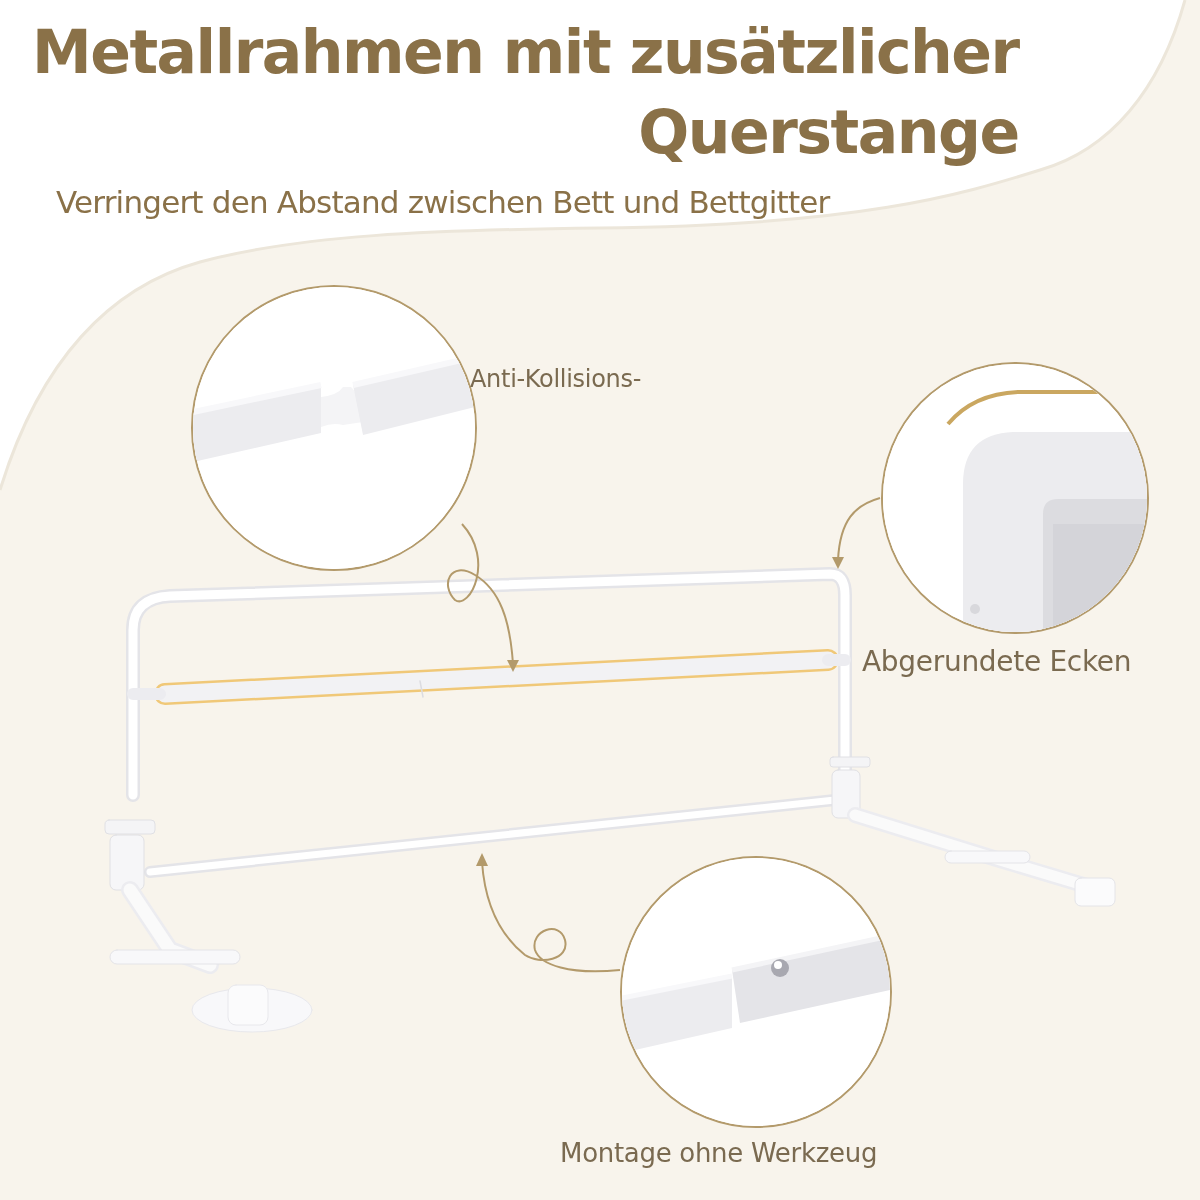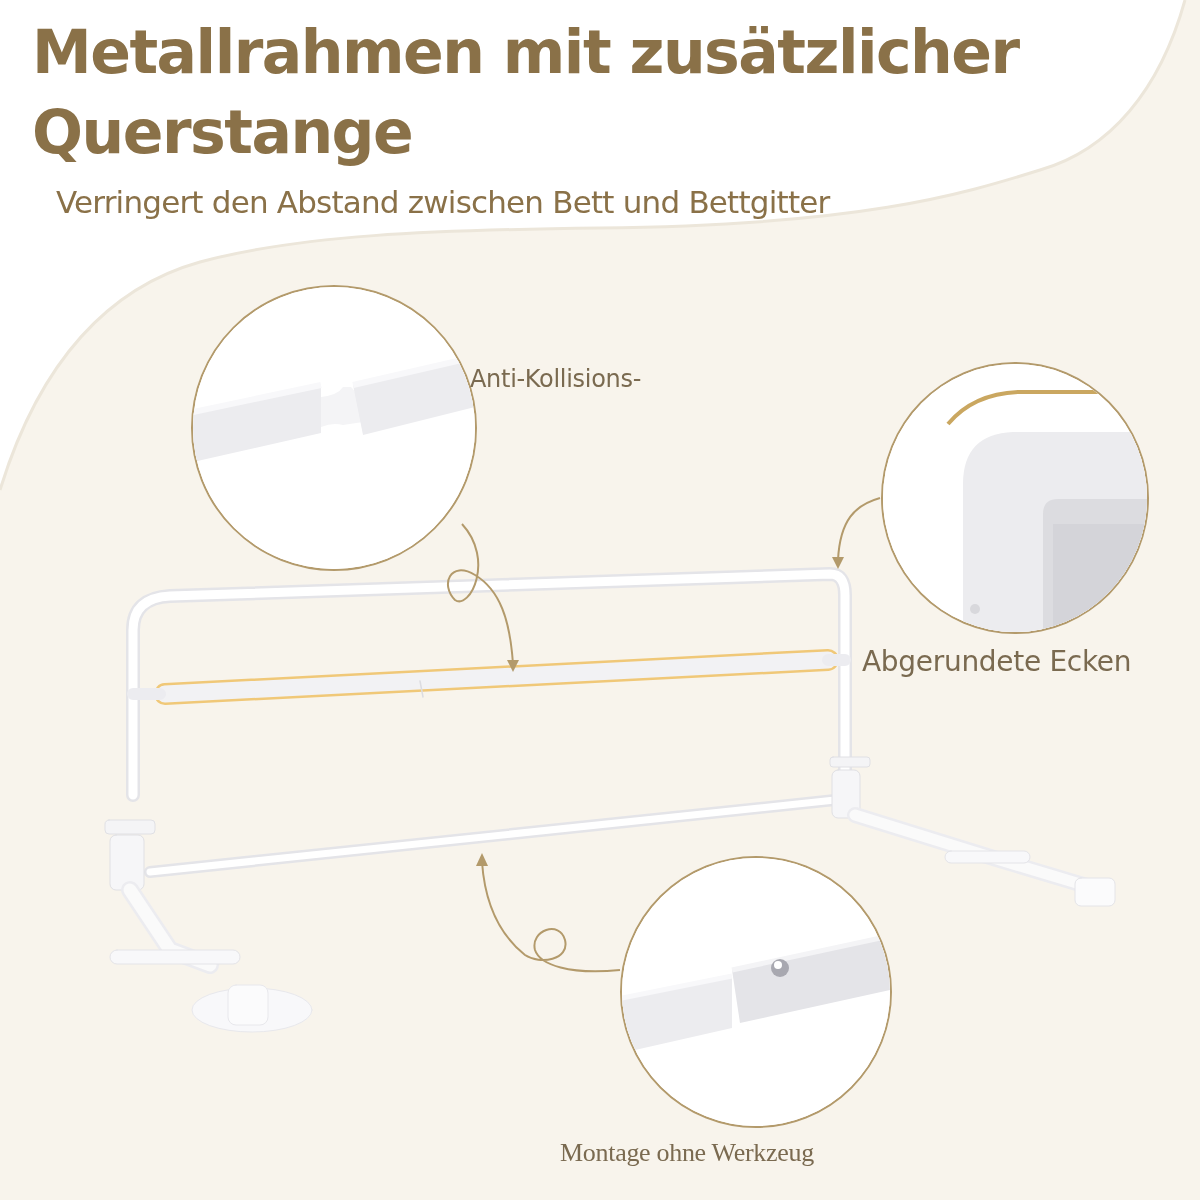--- a/index.html
+++ b/index.html
@@ -1,23 +1,23 @@
 <!DOCTYPE html>
 <html><head>
   <meta charset="utf-8">
   <style>
     html, body { margin: 0; padding: 0; }
     body { width: 1200px; height: 1200px; position: relative; overflow: hidden; background: #f8f4ec; font-family: "DejaVu Sans", sans-serif; }
     .bg-svg { position: absolute; left: 0; top: 0; width: 1200px; height: 1200px; }
-    .title { position: absolute; left: 32px; top: 12px; margin: 0; color: #8a7148; font-family: "DejaVu Sans", sans-serif; font-weight: bold; font-size: 60px; line-height: 80px; letter-spacing: -1.5px; }
+    .title { position: absolute; left: 32px; top: 12px; margin: 0; color: #8a7148; font-family: "DejaVu Sans", sans-serif; font-weight: bold; font-size: 60px; line-height: 80px; letter-spacing: -1.5px; text-align: right; }
     .subtitle { position: absolute; left: 44px; top: 168px; margin: 12px; color: #8a7148; font-family: "DejaVu Sans", sans-serif; font-size: 31px; line-height: 44px; letter-spacing: -0.8px; }
     .label { position: absolute; color: #7a6a50; font-family: "DejaVu Sans", sans-serif; font-size: 24px; line-height: 34px; text-align: left; letter-spacing: -0.3px; }
     .label.anti { left: 470px; top: 362px; width: 330px; }
     .label.ecken { left: 862px; top: 645px; font-size: 28px; text-align: left; white-space: nowrap; }
-    .label.montage { left: 560px; top: 1136px; font-size: 26px; text-align: left; white-space: nowrap; font-family: Liberation Serif, serif; }
+    .label.montage { left: 560px; top: 1136px; font-size: 26px; text-align: left; white-space: nowrap; }
     .detail { position: absolute; border-radius: 50%; border: 2px solid #b39a6b; background: #ffffff; overflow: hidden; }
     .detail svg { width: 100%; height: 100%; display: block; }
     .d1 { left: 191px; top: 285px; width: 282px; height: 282px; }
     .d2 { left: 881px; top: 362px; width: 264px; height: 268px; }
     .d3 { left: 620px; top: 856px; width: 268px; height: 268px; }
     .product { position: absolute; left: 0; top: 0; width: 1200px; height: 1200px; pointer-events: none; }
   </style>
 </head>
 <body>
 

